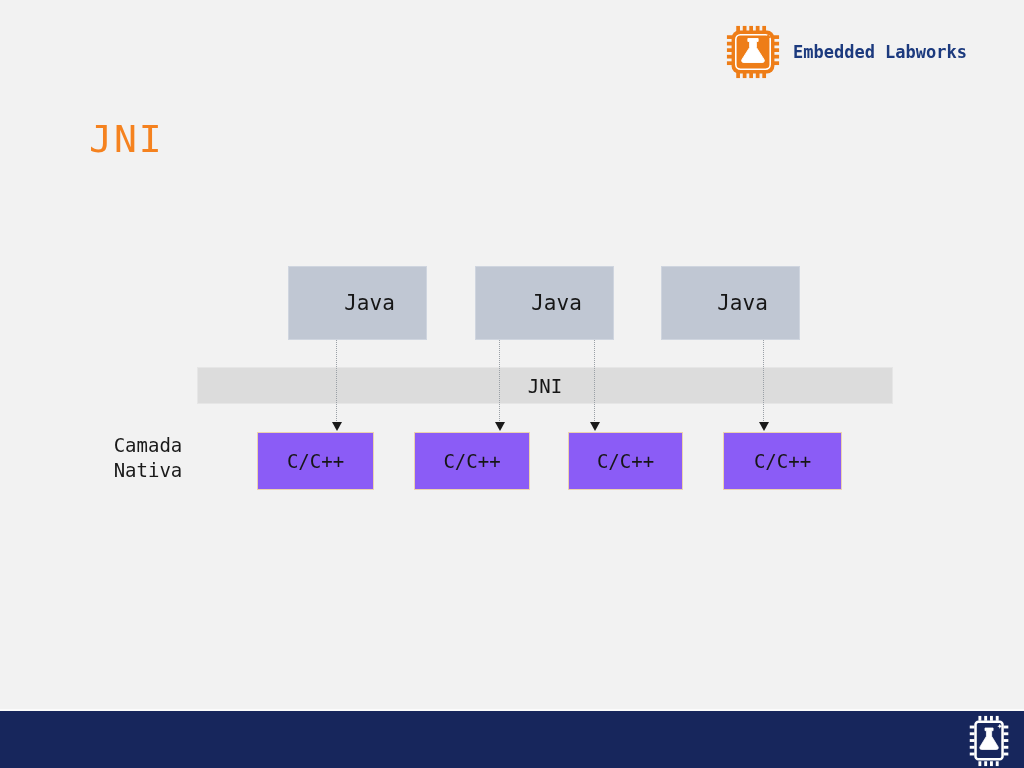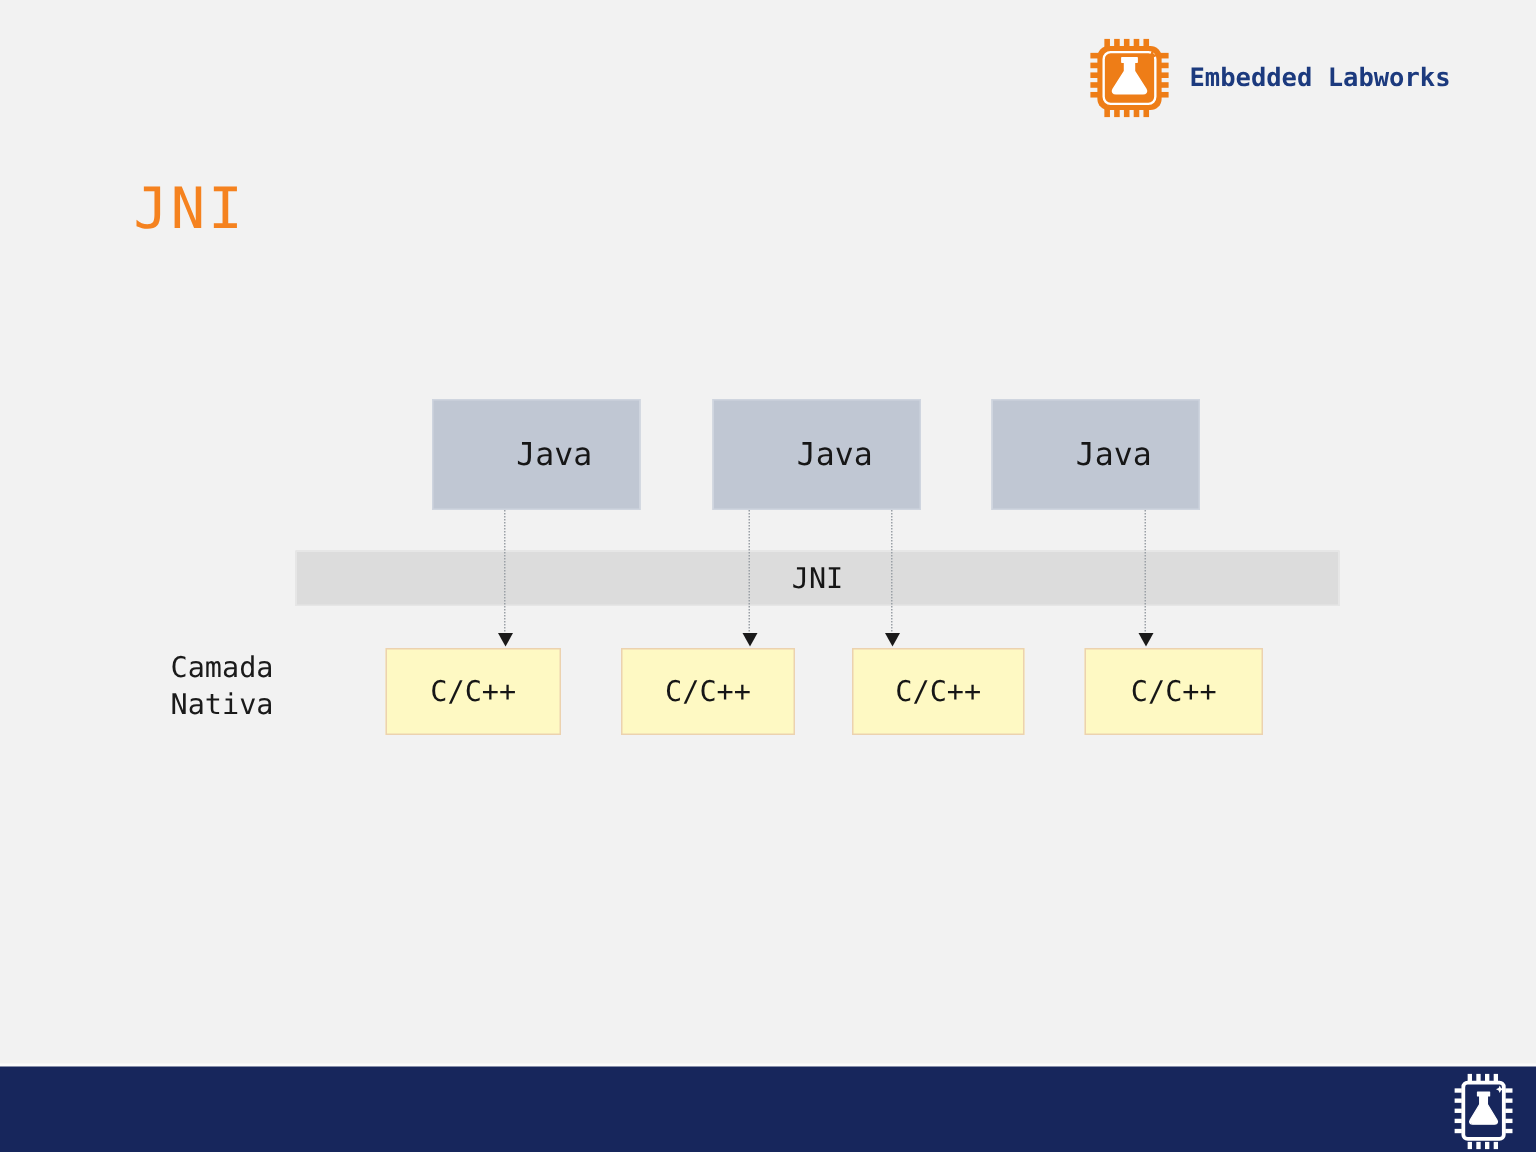--- a/index.html
+++ b/index.html
@@ -68,21 +68,21 @@
     background: #dcdcdc;
     border: 1px solid #e6e6e6;
     display: flex; align-items: center; justify-content: center;
     font-size: 19px; color: #161616;
   }
 
   
   .native-box {
     position: absolute;
     top: 432px; height: 58px;
-    background: #fef9c3;
+    background: #8b5cf6;
     border: 1px solid #ecd2af;
     display: flex; align-items: center; justify-content: center;
     font-size: 19px; color: #161616;
   }
   .native-box.n0 { left: 257px; width: 117px; }
   .native-box.n1 { left: 414px; width: 116px; }
   .native-box.n2 { left: 568px; width: 115px; }
   .native-box.n3 { left: 723px; width: 119px; }
 
   

